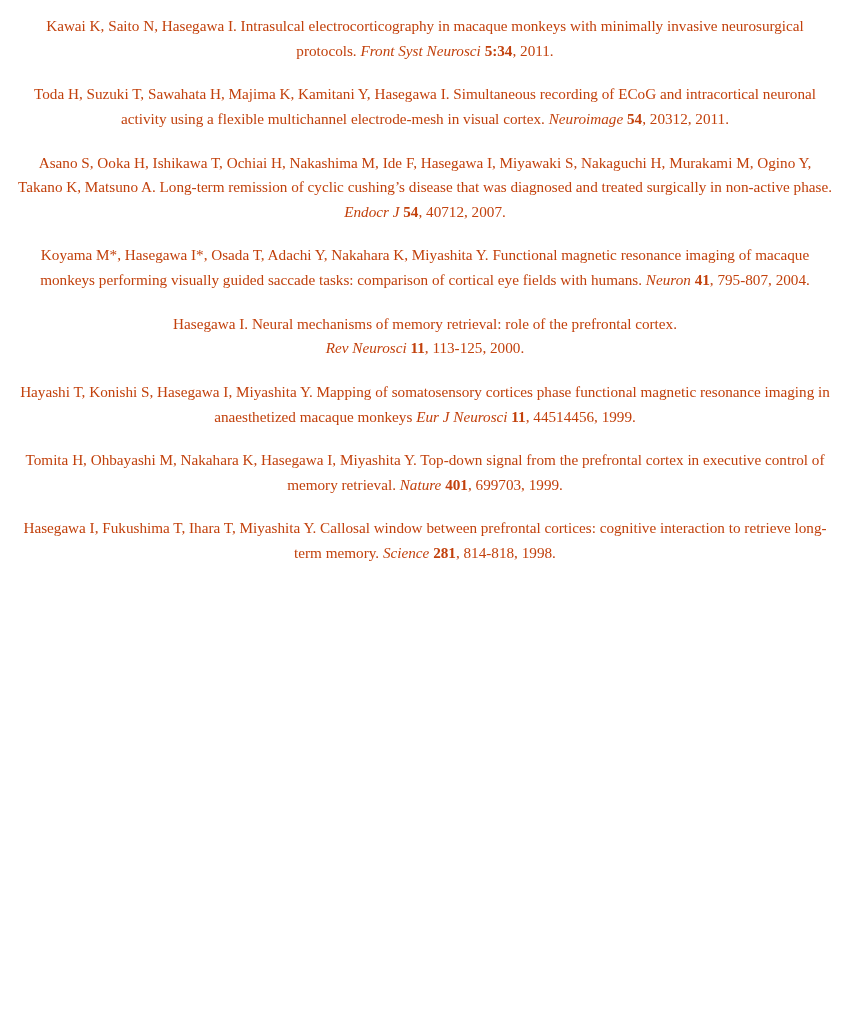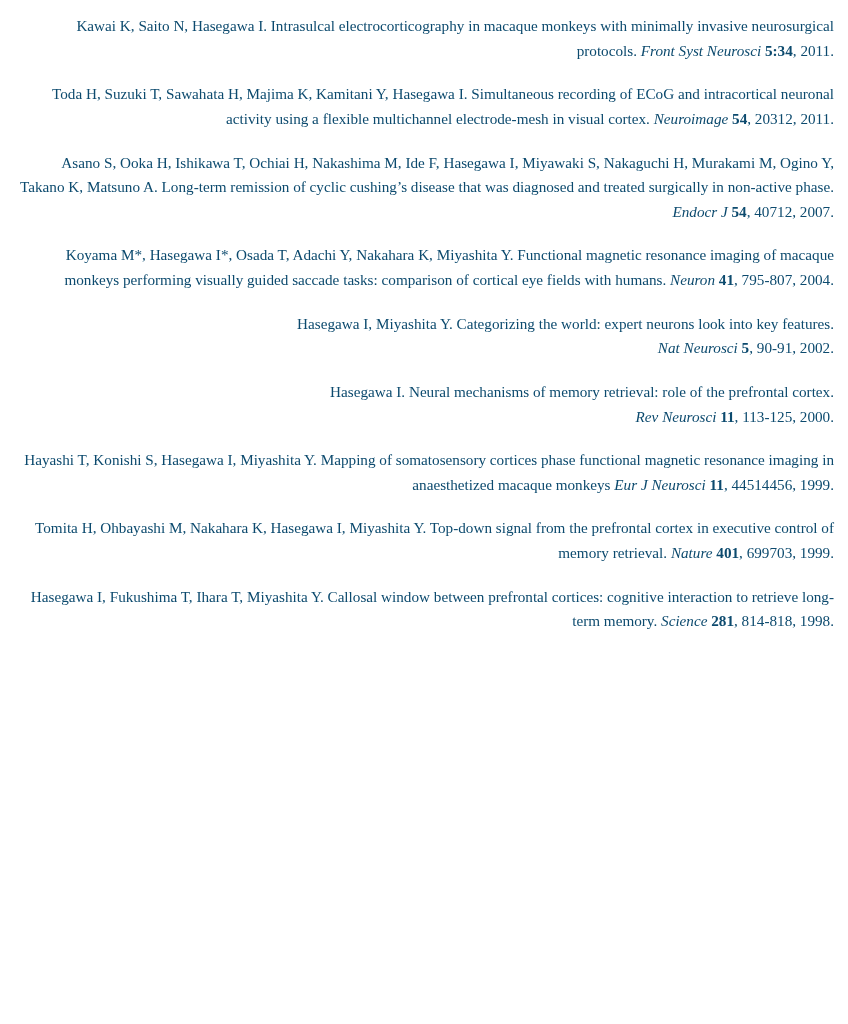--- a/index.html
+++ b/index.html
@@ -14,42 +14,41 @@
     color: #1a1a1a;
   }
   .page {
     width: 848px;
     box-sizing: border-box;
     padding: 14px 14px 14px 16px;
   }
   .ref {
     font-size: 15.2px;
     line-height: 1.62;
-    text-align: right;
+    text-align: center;
     margin: 0 0 19px 0;
-    color: #0c4a6e;
+    color: #c2410c;
   }
   .ref:last-child {
     margin-bottom: 0;
   }
   .ref .it {
     font-style: italic;
   }
   .ref .bd {
     font-weight: bold;
   }
 </style>
 </head>
 <body>
 
 <div class="page">
   <div id="refs">
       <p class="ref"><span>Kawai K, Saito N, Hasegawa I. Intrasulcal electrocorticography in macaque monkeys with minimally invasive neurosurgical protocols. </span><span class="it">Front Syst Neurosci </span><span class="bd">5:34</span><span>, 2011.</span></p>
       <p class="ref"><span>Toda H, Suzuki T, Sawahata H, Majima K, Kamitani Y, Hasegawa I. Simultaneous recording of ECoG and intracortical neuronal activity using a flexible multichannel electrode-mesh in visual cortex. </span><span class="it">Neuroimage </span><span class="bd">54</span><span>, 203­12, 2011.</span></p>
       <p class="ref"><span>Asano S, Ooka H, Ishikawa T, Ochiai H, Nakashima M, Ide F, Hasegawa I, Miyawaki S, Nakaguchi H, Murakami M, Ogino Y, Takano K, Matsuno A. Long-term remission of cyclic cushing’s disease that was diagnosed and treated surgically in non-active phase. </span><span class="it">Endocr J </span><span class="bd">54</span><span>, 407­12, 2007.</span></p>
       <p class="ref"><span>Koyama M*, Hasegawa I*, Osada T, Adachi Y, Nakahara K, Miyashita Y. Functional magnetic resonance imaging of macaque monkeys performing visually guided saccade tasks: comparison of cortical eye fields with humans. </span><span class="it">Neuron </span><span class="bd">41</span><span>, 795-807, 2004.</span></p>
-      <p class="ref"><span>Hasegawa I, Miyashita Y. Categorizing the world: expert neurons look into key features.</span><br><span class="it">Nat Neurosci </span><span class="bd">5</span><span>, 90-91, 2002.</span></p>
       <p class="ref"><span>Hasegawa I. Neural mechanisms of memory retrieval: role of the prefrontal cortex.</span><br><span class="it">Rev Neurosci </span><span class="bd">11</span><span>, 113-125, 2000.</span></p>
       <p class="ref"><span>Hayashi T, Konishi S, Hasegawa I, Miyashita Y. Mapping of somatosensory cortices phase functional magnetic resonance imaging in anaesthetized macaque monkeys </span><span class="it">Eur J Neurosci </span><span class="bd">11</span><span>, 4451­4456, 1999.</span></p>
       <p class="ref"><span>Tomita H, Ohbayashi M, Nakahara K, Hasegawa I, Miyashita Y. Top-down signal from the prefrontal cortex in executive control of memory retrieval. </span><span class="it">Nature </span><span class="bd">401</span><span>, 699­703, 1999.</span></p>
       <p class="ref"><span>Hasegawa I, Fukushima T, Ihara T, Miyashita Y. Callosal window between prefrontal cortices: cognitive interaction to retrieve long-term memory. </span><span class="it">Science </span><span class="bd">281</span><span>, 814-818, 1998.</span></p>
     </div>
 </div>
 
 </body></html>

